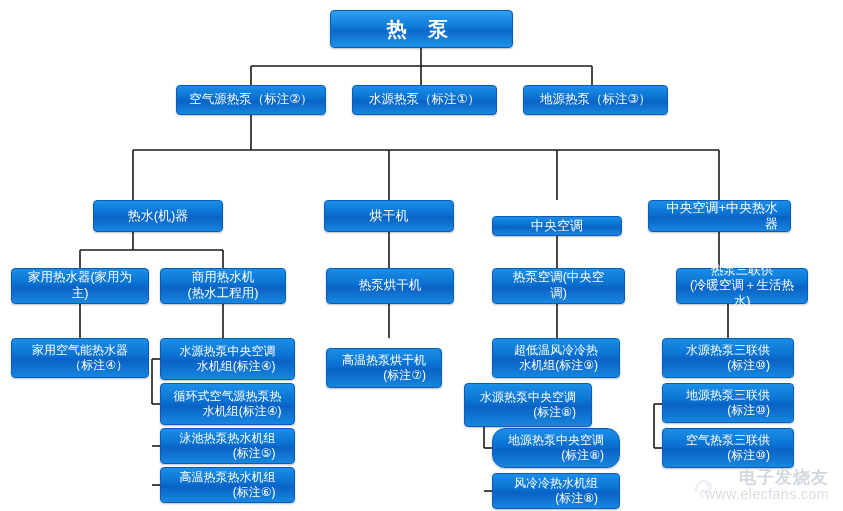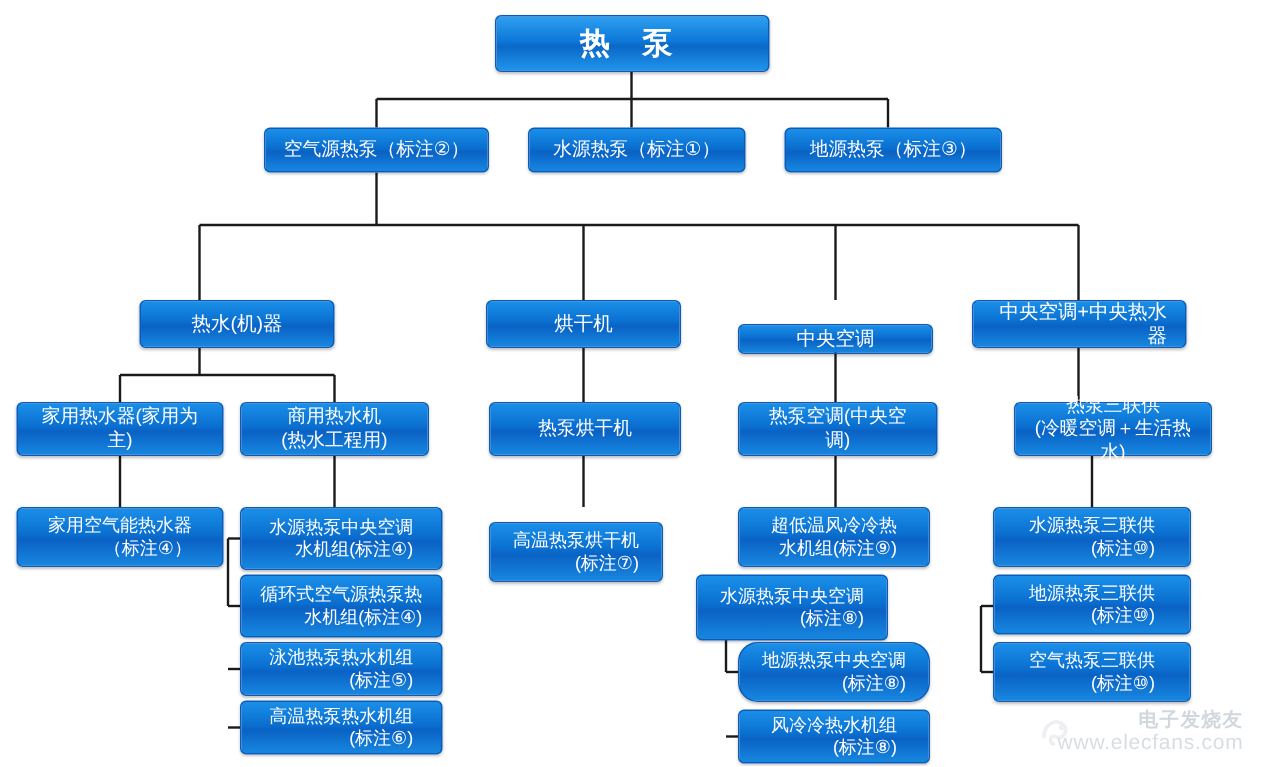--- a/index.html
+++ b/index.html
@@ -39,21 +39,21 @@
   .lvl5{font-size:12px;text-align:right;}
 
   .watermark{
     position:absolute;
     right:6px;bottom:4px;
     width:150px;height:44px;
     opacity:.65;
   }
   .wm-text{
     position:absolute;right:8px;bottom:18px;
-    font-size:13px;color:#b9c3cc;font-weight:bold;letter-spacing:1px;
+    font-size:17px;color:#b9c3cc;font-weight:bold;letter-spacing:1px;
   }
   .wm-sub{
     position:absolute;right:8px;bottom:5px;
     font-size:14px;color:#c3ccd4;letter-spacing:.5px;
   }
   .wm-icon{
     position:absolute;right:120px;bottom:6px;
     width:26px;height:26px;opacity:.5;
   }
 </style>

